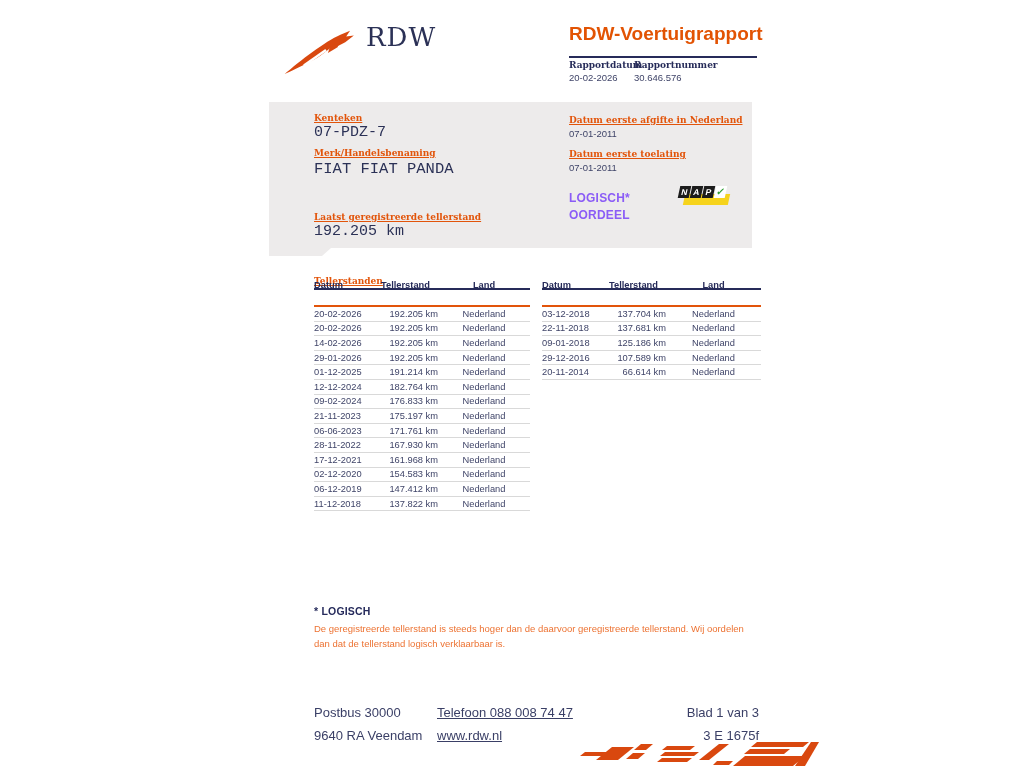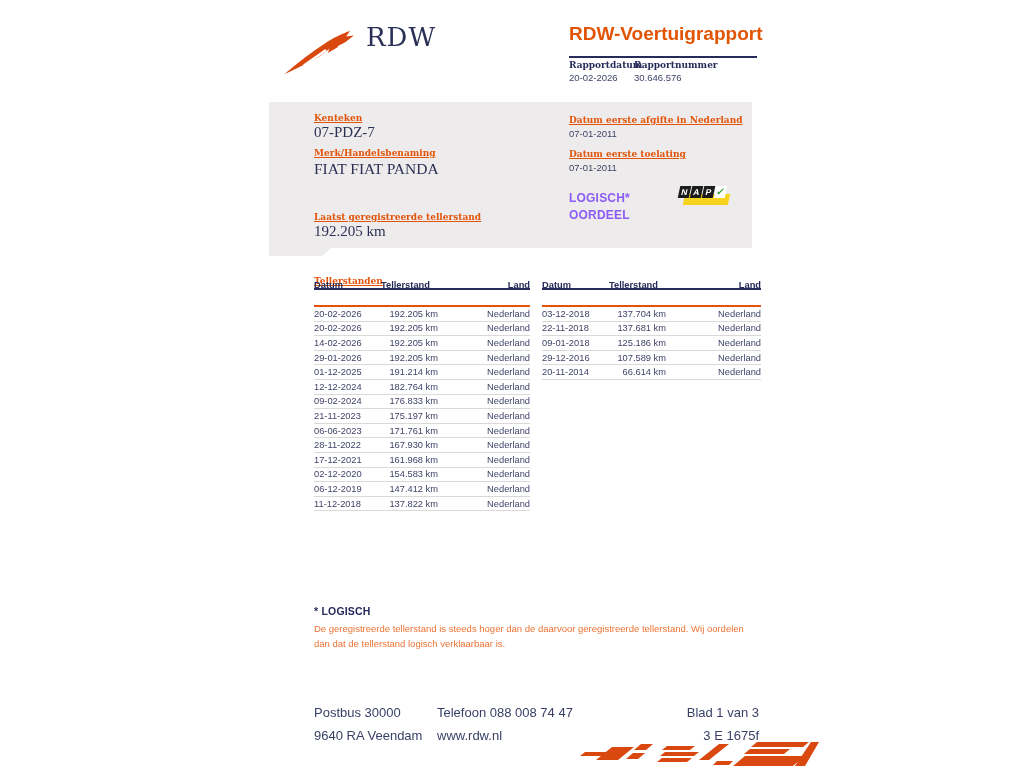--- a/index.html
+++ b/index.html
@@ -17,21 +17,21 @@
   .hdr-label.first{width:65px;}
   .hdr-vals{left:540px;top:72px;display:flex;}
   .hdr-val{font-size:9.5px;color:#3f4468;}
   .hdr-val.first{width:65px;}
 
   
   .graybox{left:240px;top:102px;width:483px;height:146px;background:#edebeb;}
   .graybox-tab{left:240px;top:248px;width:62px;height:8px;background:#edebeb;
                clip-path:polygon(0 0,100% 0,calc(100% - 9px) 100%,0 100%);}
   .lbl-orange{font-family:"DejaVu Serif",serif;font-weight:bold;font-size:9px;color:#e2540a;text-decoration:underline;}
-  .val-serif{font-family:Liberation Serif, serif;font-size:15px;color:#2b3156;}
+  .val-serif{font-family:Liberation Mono, monospace;font-size:15px;color:#2b3156;}
   .val-sans{font-size:9.5px;color:#3f4468;}
   .oordeel{font-weight:bold;font-size:12px;color:#8b5cf6;line-height:1.4;letter-spacing:0.2px;}
 
   
   .nap{left:648px;top:186px;width:52px;height:22px;}
   .nap-yellow{position:absolute;left:7px;top:8px;width:45px;height:11px;background:#f6d31c;transform:skewX(-12deg);}
   .nap-tile{position:absolute;top:0;width:11px;height:12px;background:#1c1c1c;color:#fff;
             font-weight:bold;font-size:8.5px;line-height:12px;text-align:center;transform:skewX(-12deg);}
   .nap-tile.t0{left:2px;} .nap-tile.t1{left:14px;} .nap-tile.t2{left:26px;}
   .nap-tile.check{left:38px;background:#ffffff;color:#2f9e33;font-size:10px;}
@@ -41,29 +41,29 @@
   .mtable{top:288px;font-size:9.3px;color:#3f4468;}
   .mtable.left{left:285px;width:216px;}
   .mtable.right{left:513px;width:219px;}
   .thead{display:flex;align-items:flex-end;border-top:2px solid #262b59;border-bottom:2px solid #e2540a;
          height:15px;font-weight:bold;color:#262b59;padding-bottom:15px;box-sizing:border-box;}
   .trow{display:flex;align-items:center;height:14.6px;border-bottom:1px solid #d9d9d9;box-sizing:border-box;}
   .cell{display:block;}
   .c-datum{width:67px;}
   .c-tell{width:57px;text-align:right;}
   .thead .c-tell{text-align:left;}
-  .c-land{flex:1;text-align:right;}
+  .c-land{flex:1;text-align:center;}
 
   
   .footnote-title{left:285px;top:605px;font-weight:bold;font-size:10.5px;color:#252a5b;letter-spacing:0.2px;}
   .footnote-text{left:285px;top:621px;width:445px;font-size:9.5px;color:#ed7333;line-height:1.6;}
 
   
   .footer{left:285px;top:701px;width:445px;display:flex;font-size:13px;color:#3a3f66;line-height:1.8;}
-  .f-col1{width:123px;} .f-col2{flex:1;} .f-col3{text-align:right;}
+  .f-col1{width:123px;} .f-col2{flex:1;text-decoration:underline;} .f-col3{text-align:right;}
 
   .wing-bottom{left:538px;top:740px;}
 </style>
 </head>
 <body>
 
 <div class="page">
 
   <div class="abs logo-wrap">
     <svg width="88" height="50" viewBox="0 0 90 52">

